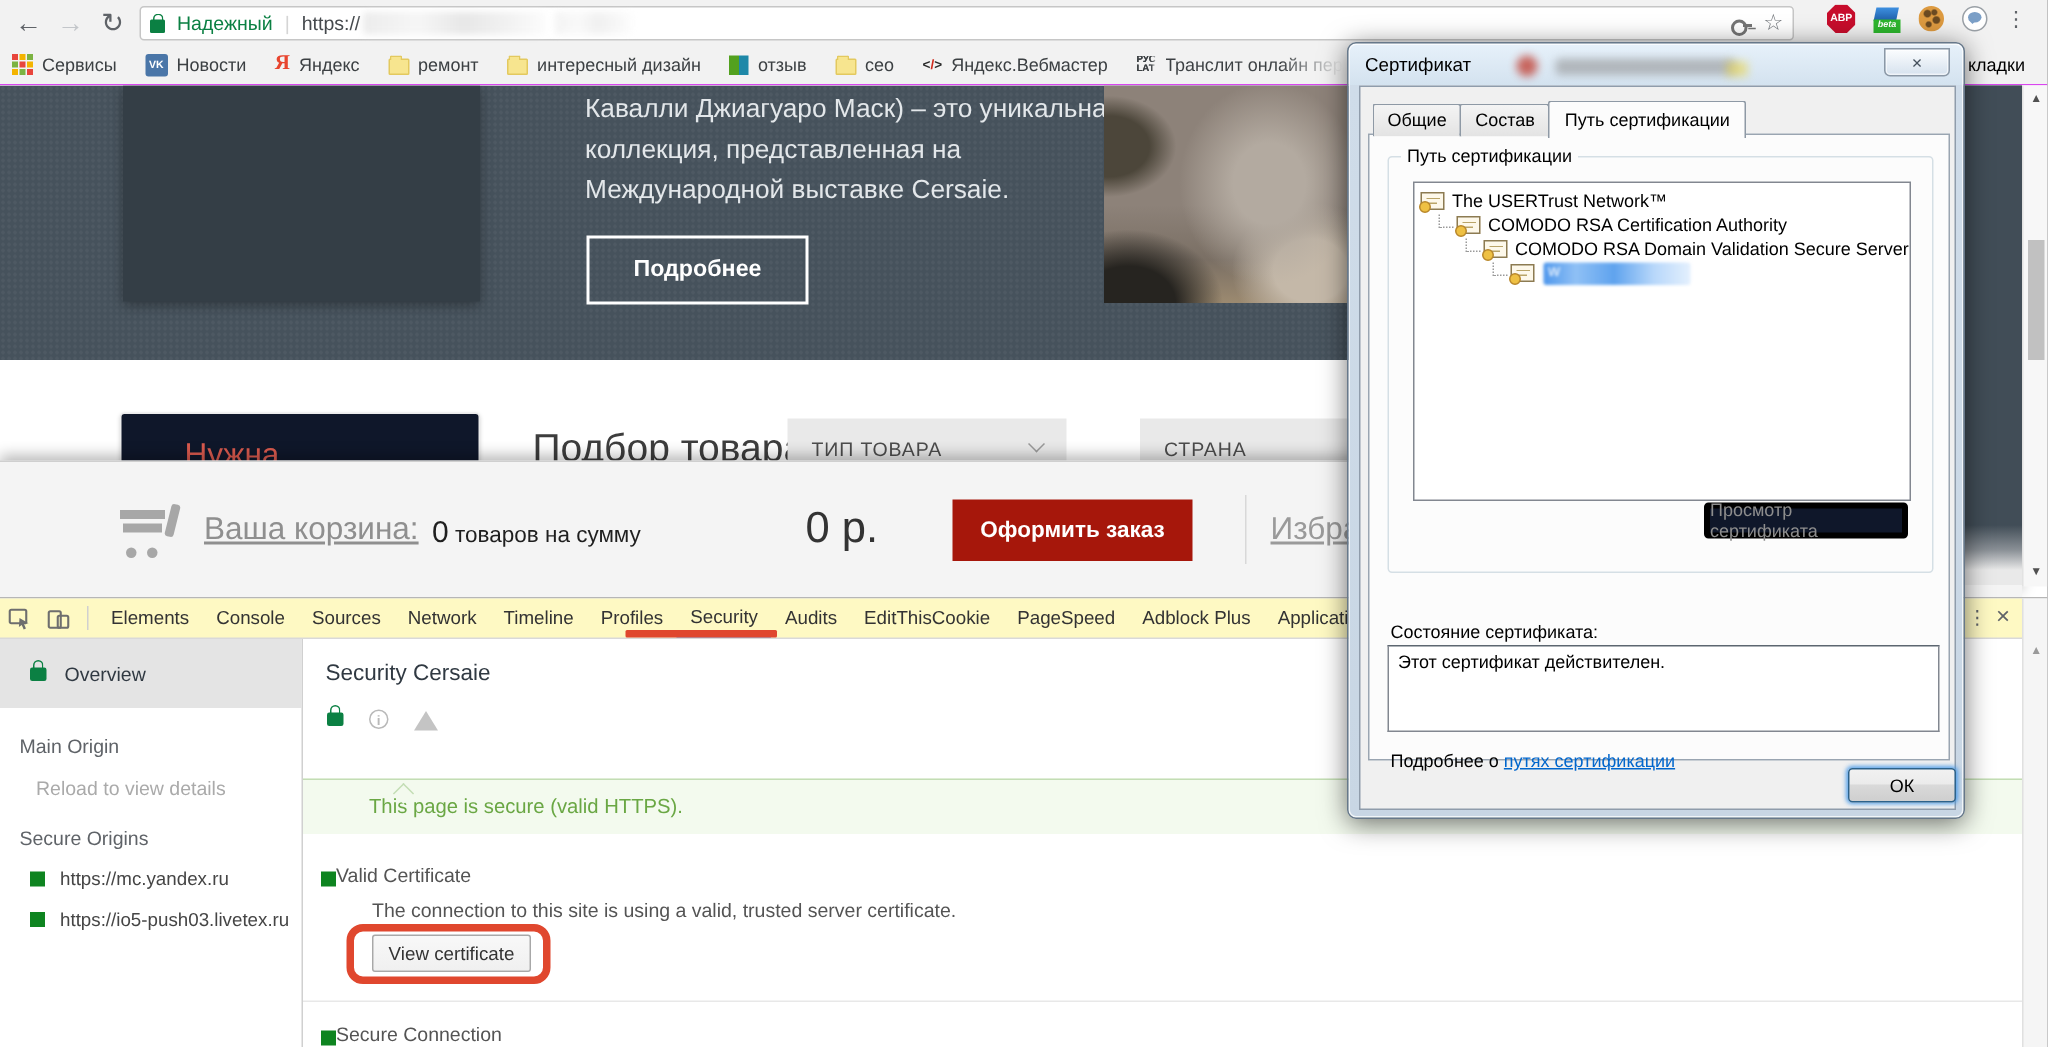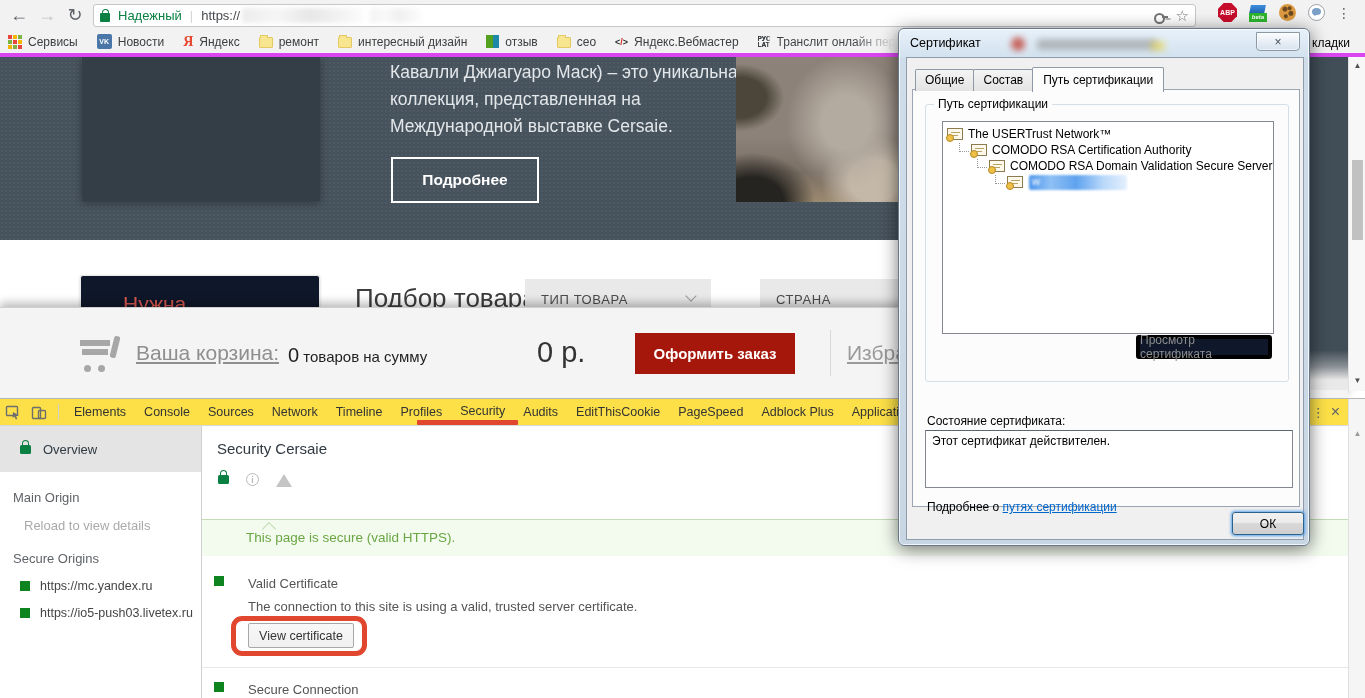--- a/index.html
+++ b/index.html
@@ -28,21 +28,21 @@
   .cookie{width:17px;height:17px;border-radius:50%;background:radial-gradient(circle at 35% 30%,#6b4a21 0 2px,transparent 3px),radial-gradient(circle at 70% 55%,#6b4a21 0 2px,transparent 3px),radial-gradient(circle at 40% 72%,#6b4a21 0 1.5px,transparent 2.5px),radial-gradient(circle at 62% 25%,#6b4a21 0 1.5px,transparent 2.5px),#dd9a40;}
   .talk{width:17px;height:17px;border-radius:50%;border:1px solid #9aa0a6;background:#fff;position:relative;}
   .talk:before{content:"";position:absolute;left:3px;top:3px;width:9px;height:7px;border-radius:50%;background:#7b9fc7;}
   .talk:after{content:"";position:absolute;left:3px;bottom:1px;width:0;height:0;border:3px solid transparent;border-top-color:#7b9fc7;}
   .kebab{font-size:14px;color:#5f6368;letter-spacing:0;}
   
   .keyico{position:relative;width:14px;height:8px;margin-top:3px;}
   .keyico:before{content:"";position:absolute;left:0;top:0;width:7px;height:7px;border:2px solid #757575;border-radius:50%;}
   .keyico:after{content:"";position:absolute;left:8px;top:3px;width:6px;height:2px;background:#757575;box-shadow:3px 2px 0 -0.5px #757575;}
 
-  .bookmarks{position:absolute;left:0;top:30px;width:1365px;height:27px;background:#f2f2f2;border-bottom:4px solid #d946ef;display:flex;align-items:center;padding:0 8px;gap:19px;font-size:12px;color:#3c4043;white-space:nowrap;}
+  .bookmarks{position:absolute;left:0;top:30px;width:1365px;height:27px;background:#f2f2f2;border-bottom:1px solid #d946ef;display:flex;align-items:center;padding:0 8px;gap:19px;font-size:12px;color:#3c4043;white-space:nowrap;}
   .bm{display:flex;align-items:center;gap:6px;}
   .apps-grid{display:grid;grid-template-columns:4px 4px 4px;grid-auto-rows:4px;gap:1px;}
   .apps-grid i{display:block;}
   .vkico{width:15px;height:15px;background:#4a76a8;border-radius:2px;color:#fff;font-size:7px;font-weight:bold;text-align:center;line-height:15px;}
   .ya{color:#e8442e;font-weight:bold;font-size:14px;font-family:"Liberation Serif","DejaVu Serif",serif;}
   .folder{position:relative;width:14px;height:11px;background:#f7e58f;border:1px solid #e3c95f;border-radius:1px;margin-top:2px;}
   .folder:before{content:"";position:absolute;top:-3px;left:0;width:6px;height:2px;background:#f7e58f;border:1px solid #e3c95f;border-bottom:none;border-radius:1px 1px 0 0;}
   .twotone{width:13px;height:13px;background:linear-gradient(90deg,#53a11f 0 50%,#1e88a8 50% 100%);}
   .codeico{font-size:9px;font-weight:bold;color:#2b2b2b;}
   .codeico b{color:#cf2a1d;}
@@ -91,21 +91,21 @@
   .right-strip{position:absolute;left:1296px;top:57px;width:52px;height:333px;background:linear-gradient(180deg,#414d57 0 88%,#8a9096 93%,#e9e9e9 97%);z-index:5;}
 
   
   .bscroll{position:absolute;left:1348px;top:57px;width:17px;height:334px;background:#f7f7f7;border-left:1px solid #e2e2e2;z-index:6;}
   .bscroll .up,.bscroll .down{position:absolute;left:0;width:17px;text-align:center;font-size:8px;color:#505050;}
   .bscroll .up{top:4px;} .bscroll .down{bottom:6px;}
   .bscroll .thumb{position:absolute;left:3px;top:103px;width:11px;height:80px;background:#c1c1c1;}
 
   
   .devtools{position:absolute;left:0;top:398px;width:1365px;height:300px;background:#fff;border-top:1px solid #b6b6b6;}
-  .dt-toolbar{position:absolute;left:0;top:0;width:1348px;height:27px;background:#fde047;border-bottom:1px solid #d9d9d9;display:flex;align-items:stretch;}
+  .dt-toolbar{position:absolute;left:0;top:0;width:1348px;height:27px;background:#fef9c3;border-bottom:1px solid #d9d9d9;display:flex;align-items:stretch;}
   .dt-iconbtn{width:26px;display:flex;align-items:center;justify-content:center;}
   .dt-sep{width:1px;background:#d0d0d0;margin:5px 6px;}
   .dt-tab{padding:0 9px;display:flex;align-items:center;font-size:12.5px;color:#333;position:relative;}
   .dt-tab.active{border-bottom:2px solid #4285f4;}
   .dt-right{margin-left:auto;display:flex;align-items:center;gap:6px;padding-right:8px;}
   .dt-kebab{color:#5f6368;font-size:13px;}
   .dt-close{color:#5f6368;font-size:16px;}
   .red-underline{position:absolute;left:417px;top:21px;width:101px;height:5px;background:#e0472e;border-radius:1px;z-index:3;}
   .dt-sidebar{position:absolute;left:0;top:27px;width:202px;height:273px;background:#fff;border-right:1px solid #d0d0d0;}
   .overview-row{height:46px;background:#e4e4e4;display:flex;align-items:center;padding-left:20px;gap:12px;font-size:13px;color:#303942;}
@@ -114,21 +114,21 @@
   .origin{display:flex;align-items:center;gap:10px;margin:13px 0 0 20px;font-size:12.5px;color:#454545;}
   .gsq{width:10px;height:10px;background:#0e8420;flex:0 0 auto;}
   .dt-main{position:absolute;left:202px;top:27px;width:1146px;height:273px;}
   .dt-title{margin:14px 0 0 15px;font-size:15px;color:#303942;}
   .sec-icons{margin:14px 0 0 16px;display:flex;align-items:center;gap:17px;}
   .info-ico{width:13px;height:13px;border:1.5px solid #b9b9b9;border-radius:50%;color:#b9b9b9;font-size:9px;text-align:center;line-height:13px;font-weight:bold;}
   .warn-ico{width:0;height:0;border:8px solid transparent;border-bottom:13px solid #c4c4c4;margin-top:-5px;}
   .banner{position:absolute;left:0;top:93px;width:1146px;height:37px;background:#f3faee;border-top:1px solid #c3ddb4;}
   .banner .notch{position:absolute;left:18px;top:-6px;width:10px;height:10px;background:#f3faee;border-top:1px solid #c3ddb4;border-left:1px solid #c3ddb4;transform:rotate(45deg);}
   .banner span{display:block;margin:10px 0 0 44px;color:#6aa744;font-size:13.5px;}
-  .sec-row{position:absolute;left:12px;display:flex;align-items:flex-start;gap:24px;}
+  .sec-row{position:absolute;left:12px;display:flex;align-items:flex-end;}
   .sec-row .t{font-size:13px;color:#545454;}
   .sec-desc{position:absolute;left:46px;font-size:13px;color:#545454;}
   .viewcert-btn{position:absolute;left:46px;top:197px;width:106px;height:25px;background:linear-gradient(#f8f8f8,#f0f0f0);border:1px solid #a8a8a8;border-radius:2px;font-size:12.5px;color:#333;display:flex;align-items:center;justify-content:center;}
   .red-rect{position:absolute;left:29px;top:190px;width:136px;height:40px;border:5px solid #e0472e;border-radius:11px;z-index:3;}
   .dt-divider{position:absolute;left:0;top:241px;width:1146px;height:1px;background:#e8e8e8;}
   .dt-scroll{position:absolute;left:1348px;top:0;width:17px;height:300px;background:#f5f5f5;border-left:1px solid #e0e0e0;}
   .dt-scroll .up{position:absolute;top:30px;left:0;width:17px;text-align:center;font-size:8px;color:#9a9a9a;}
 
   
   .glock{display:inline-block;position:relative;width:11px;height:9px;background:#0b8043;border-radius:1.5px;}

